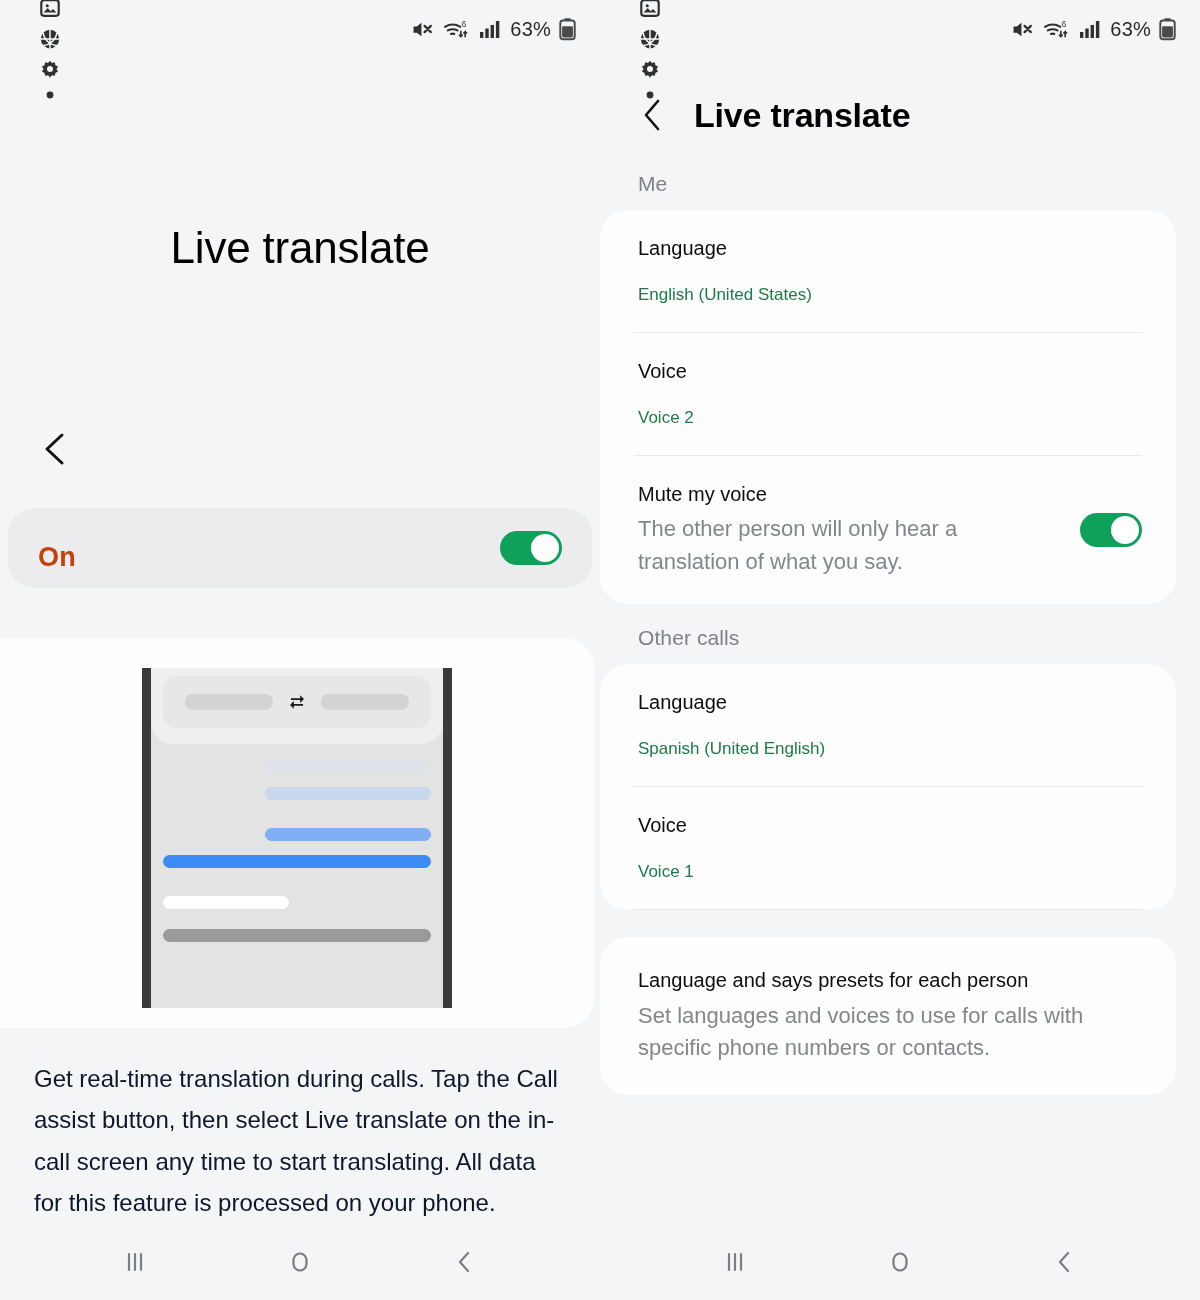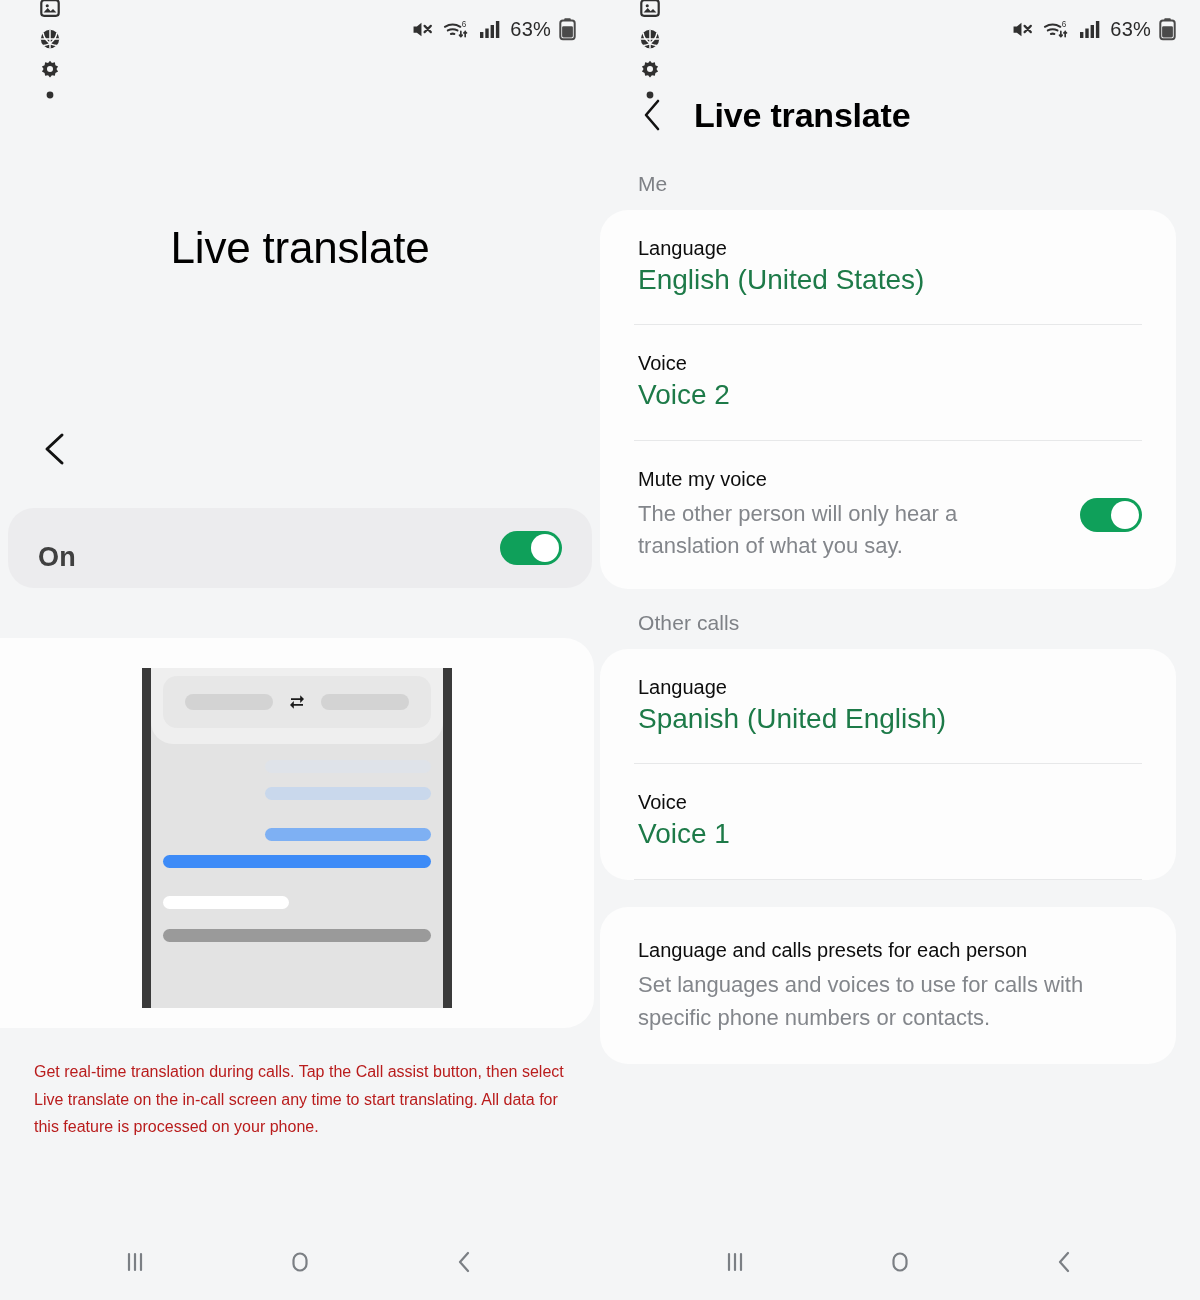--- a/index.html
+++ b/index.html
@@ -31,21 +31,21 @@
   .back-arrow-left {
     position: absolute; left: 32px; top: 425px;
     width: 48px; height: 48px; cursor: pointer;
   }
   .switch-card {
     position: absolute; left: 8px; top: 508px; width: 584px; height: 80px;
     background: #ececee; border-radius: 26px;
     display: flex; align-items: center; padding: 0 30px;
   }
   .switch-card .lbl {
-    font-size: 27px; font-weight: 700; color: #404040; letter-spacing: .2px; margin-top: 19px;
+    font-size: 27px; font-weight: 700; color: #c2410c; letter-spacing: .2px; margin-top: 19px;
   }
   .toggle {
     margin-left: auto; width: 62px; height: 34px; border-radius: 17px;
     background: #0fa05a; position: relative; flex: none; cursor: pointer;
   }
   .toggle .knob {
     position: absolute; top: 3px; right: 3px; width: 28px; height: 28px;
     border-radius: 50%; background: #fff;
   }
 
@@ -73,21 +73,21 @@
     position: absolute; top: 0; left: 9px; width: 292px; height: 76px;
     background: #efefef; border-radius: 0 0 22px 22px; z-index: 1;
   }
   .bars { position: relative; z-index: 2; width: 268px; margin-top: 22px; }
   .bar { height: 13px; border-radius: 7px; }
   .bar.r { margin-left: auto; }
   .bar.full { width: 100%; }
 
   .desc {
     position: absolute; left: 34px; top: 1058px; width: 530px;
-    font-size: 16px; line-height: 1.72; color: #b91c1c;
+    font-size: 24px; line-height: 1.72; color: #0f172a;
   }
 
   
   .appbar {
     display: flex; align-items: center; gap: 26px;
     padding: 22px 0 0 38px; height: 92px;
   }
   .appbar .ttl { font-size: 34px; font-weight: 700; color: #000; letter-spacing: -.2px; }
   .section-label {
     font-size: 21px; color: #7e8186; font-weight: 400;
@@ -95,21 +95,21 @@
   }
   .card {
     margin: 0 22px 0 0; margin-left: 0; width: 576px;
     background: #fdfdfd; border-radius: 28px; overflow: hidden;
   }
   .row {
     display: flex; align-items: center; padding: 26px 34px 26px 38px; position: relative;
   }
   .row .txt { flex: 1; min-width: 0; }
   .row .title { font-size: 20px; color: #0d0d0d; line-height: 1.25; }
-  .row .value { font-size: 28px; color: #1d7a48; margin-top: 1px; line-height: 1.3; }
+  .row .value { font-size: 17px; color: #1d7a48; margin-top: 23px; line-height: 1.3; }
   .row .sub { font-size: 22px; color: #83868b; margin-top: 6px; line-height: 1.48; }
   .divider { height: 1px; background: #e7e8e9; margin: 0 34px 0 34px; }
   .tg {
     width: 62px; height: 34px; border-radius: 17px; background: #0fa05a;
     position: relative; flex: none; margin-left: 22px; cursor: pointer;
   }
   .tg .knob { position: absolute; top: 3px; right: 3px; width: 28px; height: 28px;
     border-radius: 50%; background: #fff; }
 
   
@@ -368,21 +368,21 @@
           <div class="title">Voice</div>
           <div class="value">Voice 1</div>
         </div>
       </div>
       <div class="divider"></div>
     </div>
 
     <div class="card" style="margin-top:27px;">
       <div class="row" style="padding-top:30px;padding-bottom:30px;">
         <div class="txt">
-          <div class="title" style="line-height:1.32;">Language and calls presets for each person</div>
+          <div class="title" style="line-height:1.32;">Language and says presets for each person</div>
           <div class="sub">Set languages and voices to use for calls with specific phone numbers or contacts.</div>
         </div>
       </div>
     </div>
 
     <div class="navbar">
       <div class="navbtn">
         <svg width="34" height="34" viewBox="0 0 34 34">
             <path d="M11 9v16M17 9v16M23 9v16" stroke="#7b7f84" stroke-width="2.2" stroke-linecap="round"></path>
           </svg>

